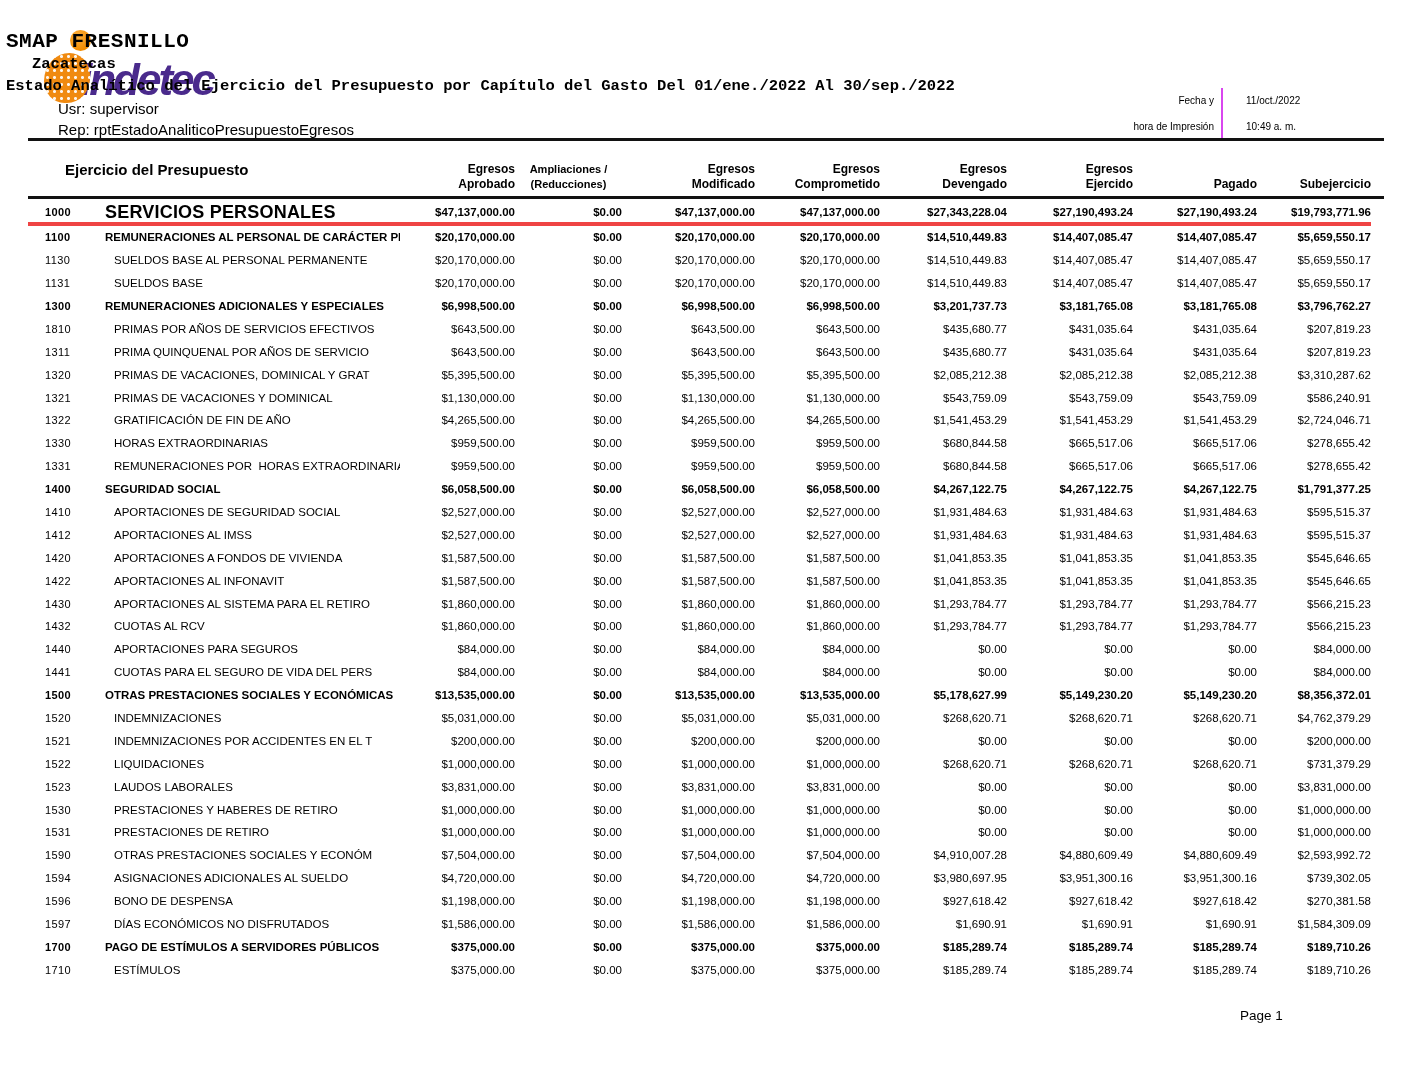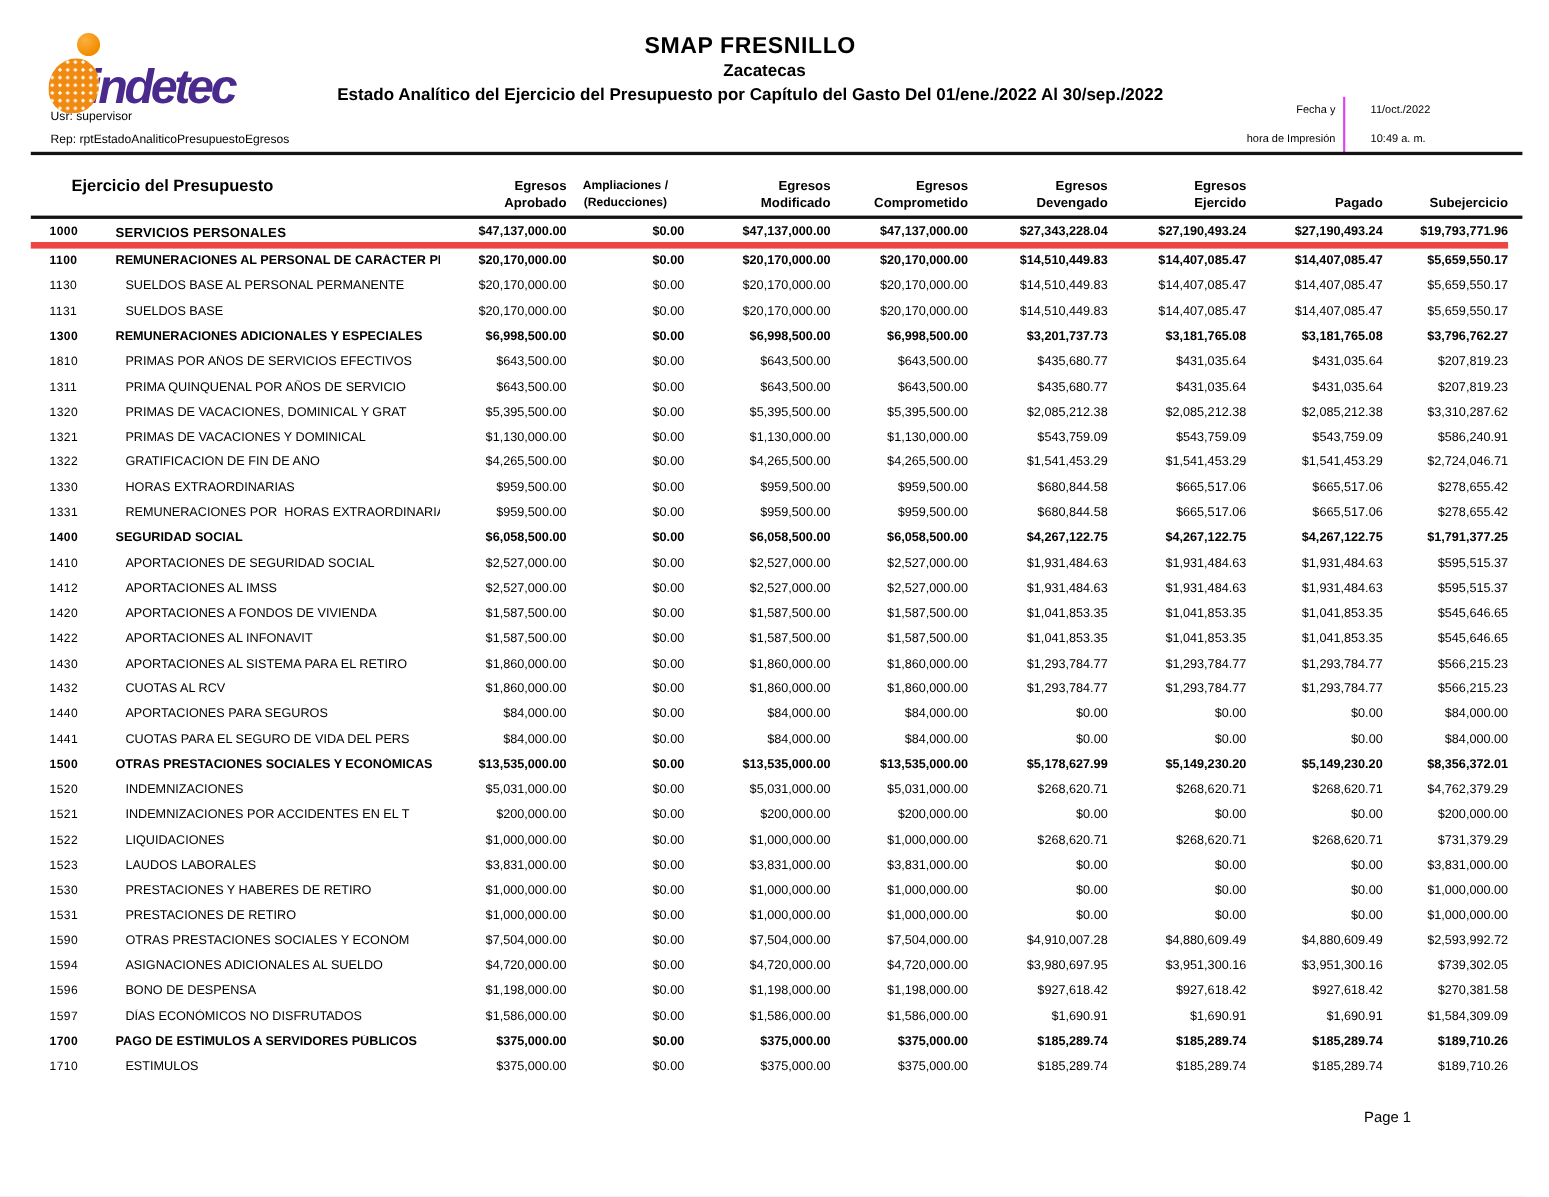--- a/index.html
+++ b/index.html
@@ -17,26 +17,26 @@
   .logo-dot{position:absolute;left:26px;top:2px;width:21px;height:21px;border-radius:50%;
     background:radial-gradient(circle at 35% 30%, #fcb040, #f28c00 70%);}
   .logo-body{position:absolute;left:0;top:25px;width:46px;height:50px;
     border-radius:58% 46% 52% 46%;
     background-color:#f08a10;
     background-image:radial-gradient(circle, rgba(255,255,255,.92) 26%, rgba(255,255,255,0) 33%);
     background-size:7px 7px;}
   .logo-text{font-size:44px;font-weight:bold;font-style:italic;color:#4a2a8c;
     letter-spacing:-3px;line-height:.85;margin-left:-14px;padding-bottom:6px;}
   
-  .titles{position:absolute;left:17px;top:0;width:1330px;text-align:center;}
+  .titles{position:absolute;left:6px;top:0;width:1330px;font-family:Liberation Mono, monospace;}
   .t-org{margin-top:30px;font-size:21px;font-weight:bold;letter-spacing:.5px;}
   .t-place{margin-top:2px;font-size:15.5px;font-weight:bold;padding-left:26px;}
   .t-report{margin-top:4px;font-size:15.5px;font-weight:bold;}
   
-  .meta{position:absolute;left:46px;font-size:11px;}
+  .meta{position:absolute;left:58px;font-size:15px;}
   .meta-usr{top:100px;}
   .meta-rep{top:121px;}
   
   .date-block{position:absolute;left:1096px;top:88px;display:flex;font-size:10px;}
   .date-labels{width:118px;text-align:right;line-height:26px;}
   .date-values{border-left:2px solid #d946ef;margin-left:7px;padding-left:23px;width:105px;line-height:26px;}
   
   .rule{position:absolute;left:28px;width:1356px;background:#121212;}
   .rule-a{top:138px;height:3px;}
   .rule-b{top:196px;height:3px;}
@@ -48,22 +48,22 @@
   .h-col.center{text-align:center;font-size:11px;}
   
   .w1{width:115px}.w2{width:107px}.w3{width:133px}.w4{width:125px}
   .w5{width:127px}.w6{width:126px}.w7{width:124px}.w8{width:114px}
   
   .rows{position:absolute;left:28px;top:203px;width:1343px;}
   .row{display:flex;align-items:center;height:22.9px;font-size:11.5px;box-sizing:border-box;}
   .code{width:77px;flex:none;padding-left:17px;box-sizing:border-box;font-size:11px;letter-spacing:.4px;}
   .label{width:295px;flex:none;overflow:hidden;white-space:pre;box-sizing:border-box;}
   .num{flex:none;text-align:right;}
-  .lvl-chapter{font-weight:bold;border-bottom:6px solid #ef4444;}
-  .lvl-chapter .label{font-size:12px;letter-spacing:.2px;}
+  .lvl-chapter{font-weight:bold;border-bottom:4px solid #ef4444;}
+  .lvl-chapter .label{font-size:18px;letter-spacing:.2px;}
   .lvl-concept{font-weight:bold;}
   .lvl-detail .label{padding-left:9px;}
   
   .footer{position:absolute;left:1240px;top:1008px;font-size:13.5px;}
 </style>
 </head>
 <body>
 
 <div class="page">
 

